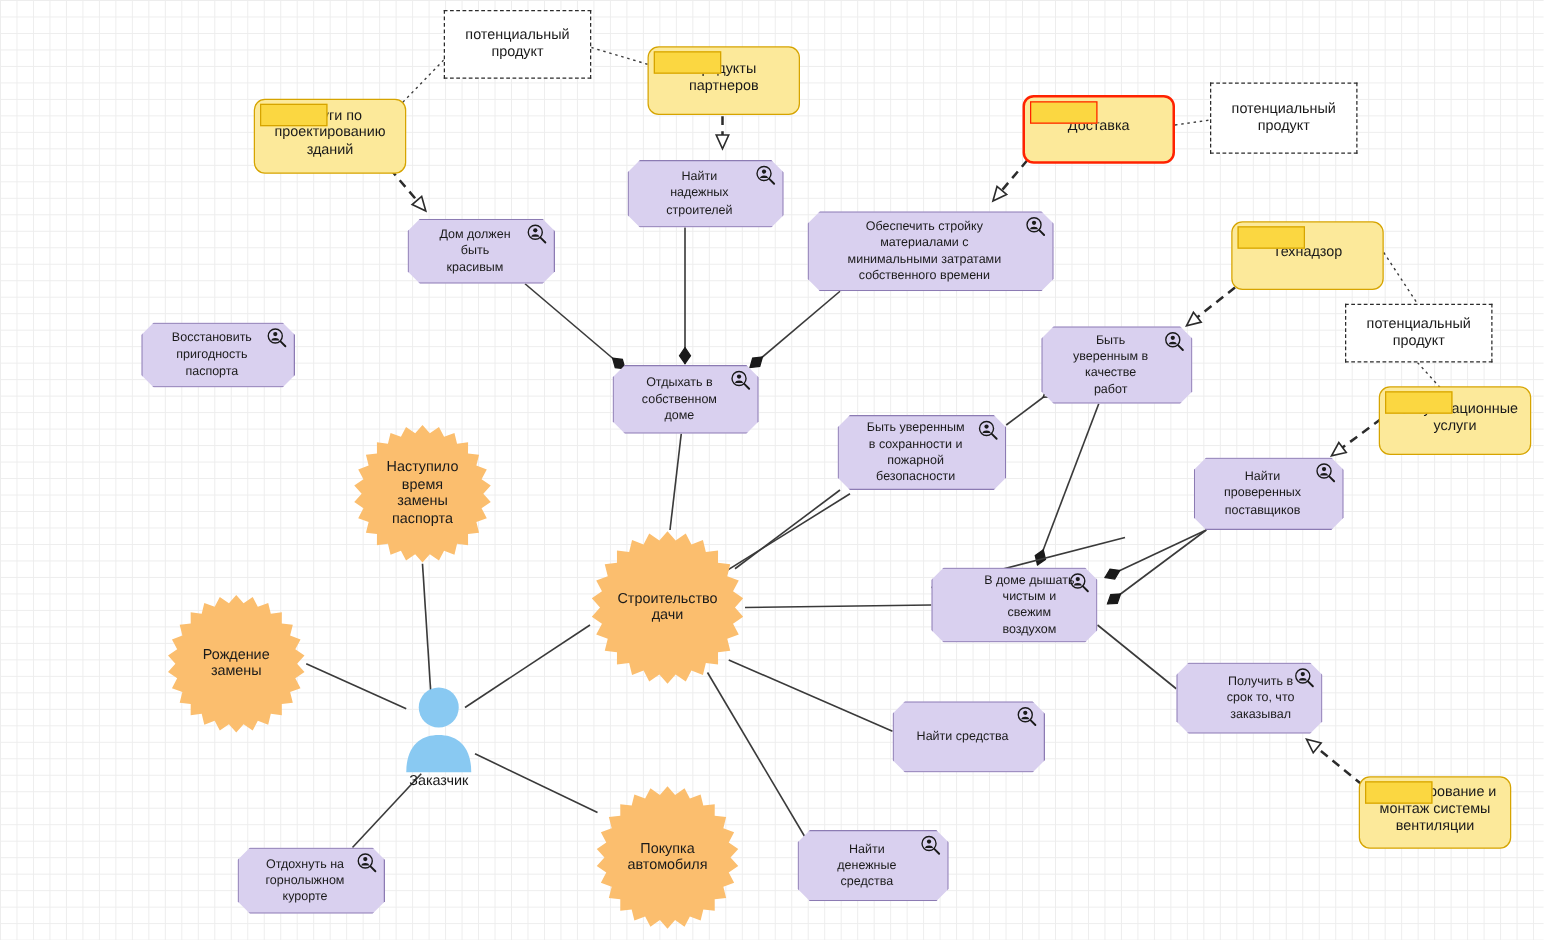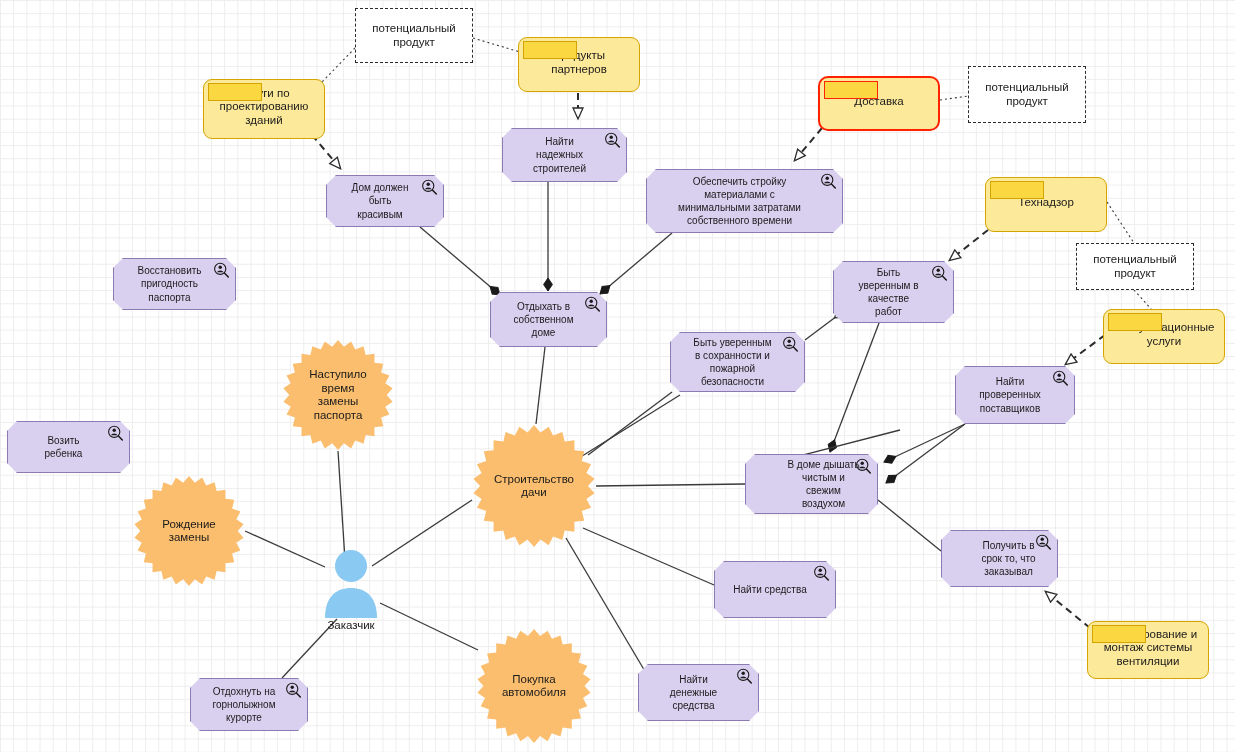--- a/index.html
+++ b/index.html
@@ -220,29 +220,20 @@
   <div class="goal" style="left:113px;top:258px;width:123px;height:52px;">
     <span class="txt">Восстановить<br>пригодность<br>паспорта</span>
     <svg class="gicon" viewBox="0 0 20 20">
       <circle cx="8.5" cy="8" r="6.6" fill="none" stroke="#1a1a1a" stroke-width="1.3"></circle>
       <circle cx="8.5" cy="6.2" r="2" fill="#1a1a1a"></circle>
       <path d="M4.6,12.2 a4,3 0 0 1 7.8,0 Z" fill="#1a1a1a"></path>
       <path d="M13.4,13 L18,17.6" stroke="#1a1a1a" stroke-width="1.8" stroke-linecap="round"></path>
     </svg>
   </div>
 
-  <div class="goal" style="left:7px;top:421px;width:123px;height:52px;">
-    <span class="txt">Возить<br>ребенка</span>
-    <svg class="gicon" viewBox="0 0 20 20">
-      <circle cx="8.5" cy="8" r="6.6" fill="none" stroke="#1a1a1a" stroke-width="1.3"></circle>
-      <circle cx="8.5" cy="6.2" r="2" fill="#1a1a1a"></circle>
-      <path d="M4.6,12.2 a4,3 0 0 1 7.8,0 Z" fill="#1a1a1a"></path>
-      <path d="M13.4,13 L18,17.6" stroke="#1a1a1a" stroke-width="1.8" stroke-linecap="round"></path>
-    </svg>
-  </div>
 
   <div class="goal" style="left:955px;top:366px;width:120px;height:58px;">
     <span class="txt">Найти<br>проверенных<br>поставщиков</span>
     <svg class="gicon" viewBox="0 0 20 20">
       <circle cx="8.5" cy="8" r="6.6" fill="none" stroke="#1a1a1a" stroke-width="1.3"></circle>
       <circle cx="8.5" cy="6.2" r="2" fill="#1a1a1a"></circle>
       <path d="M4.6,12.2 a4,3 0 0 1 7.8,0 Z" fill="#1a1a1a"></path>
       <path d="M13.4,13 L18,17.6" stroke="#1a1a1a" stroke-width="1.8" stroke-linecap="round"></path>
     </svg>
   </div>
@@ -300,21 +291,21 @@
   <div class="prod" style="left:203px;top:79px;width:122px;height:60px;">
     <span class="tab"></span>
     <span class="txt">Услуги по<br>проектированию<br>зданий</span>
   </div>
 
   <div class="prod" style="left:518px;top:37px;width:122px;height:55px;">
     <span class="tab"></span>
     <span class="txt">Продукты партнеров</span>
   </div>
 
-  <div class="prod hl" style="left:818px;top:76px;width:122px;height:55px;border-radius:10px;">
+  <div class="prod hl" style="left:818px;top:76px;width:122px;height:55px;">
     <span class="tab"></span>
     <span class="txt">Доставка</span>
   </div>
 
   <div class="prod" style="left:985px;top:177px;width:122px;height:55px;">
     <span class="tab"></span>
     <span class="txt">Технадзор</span>
   </div>
 
   <div class="prod" style="left:1103px;top:309px;width:122px;height:55px;">

